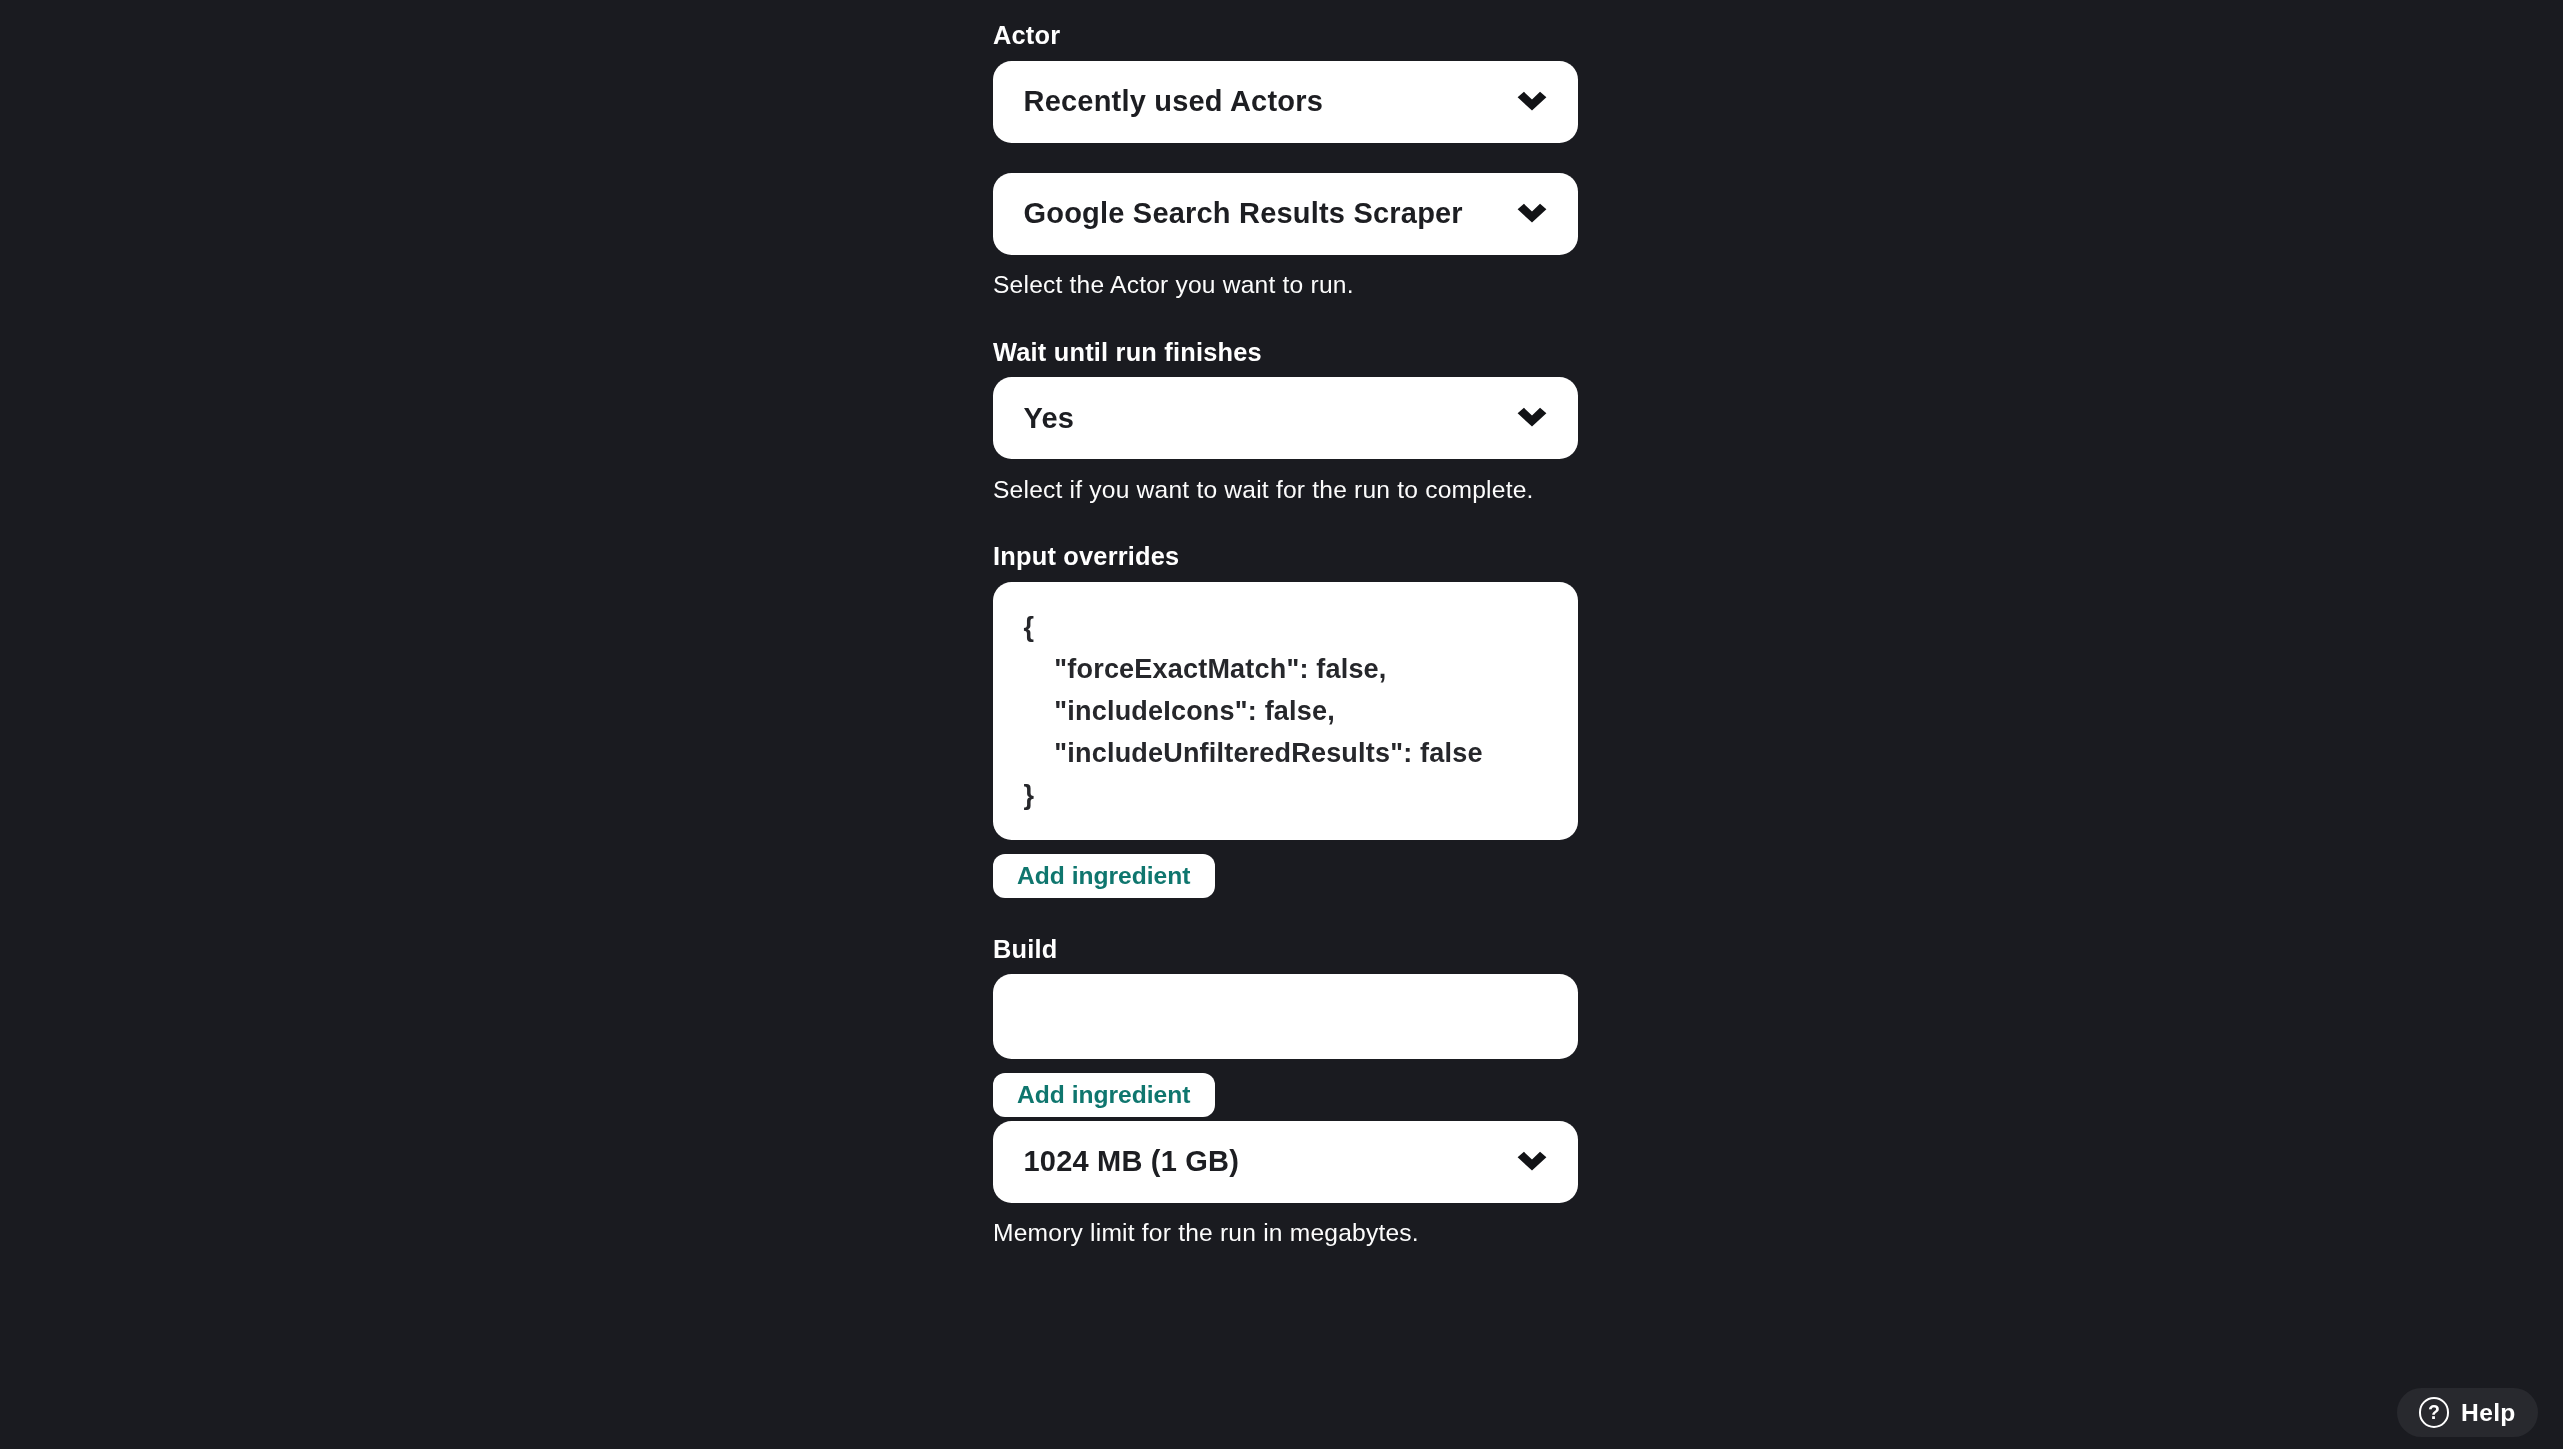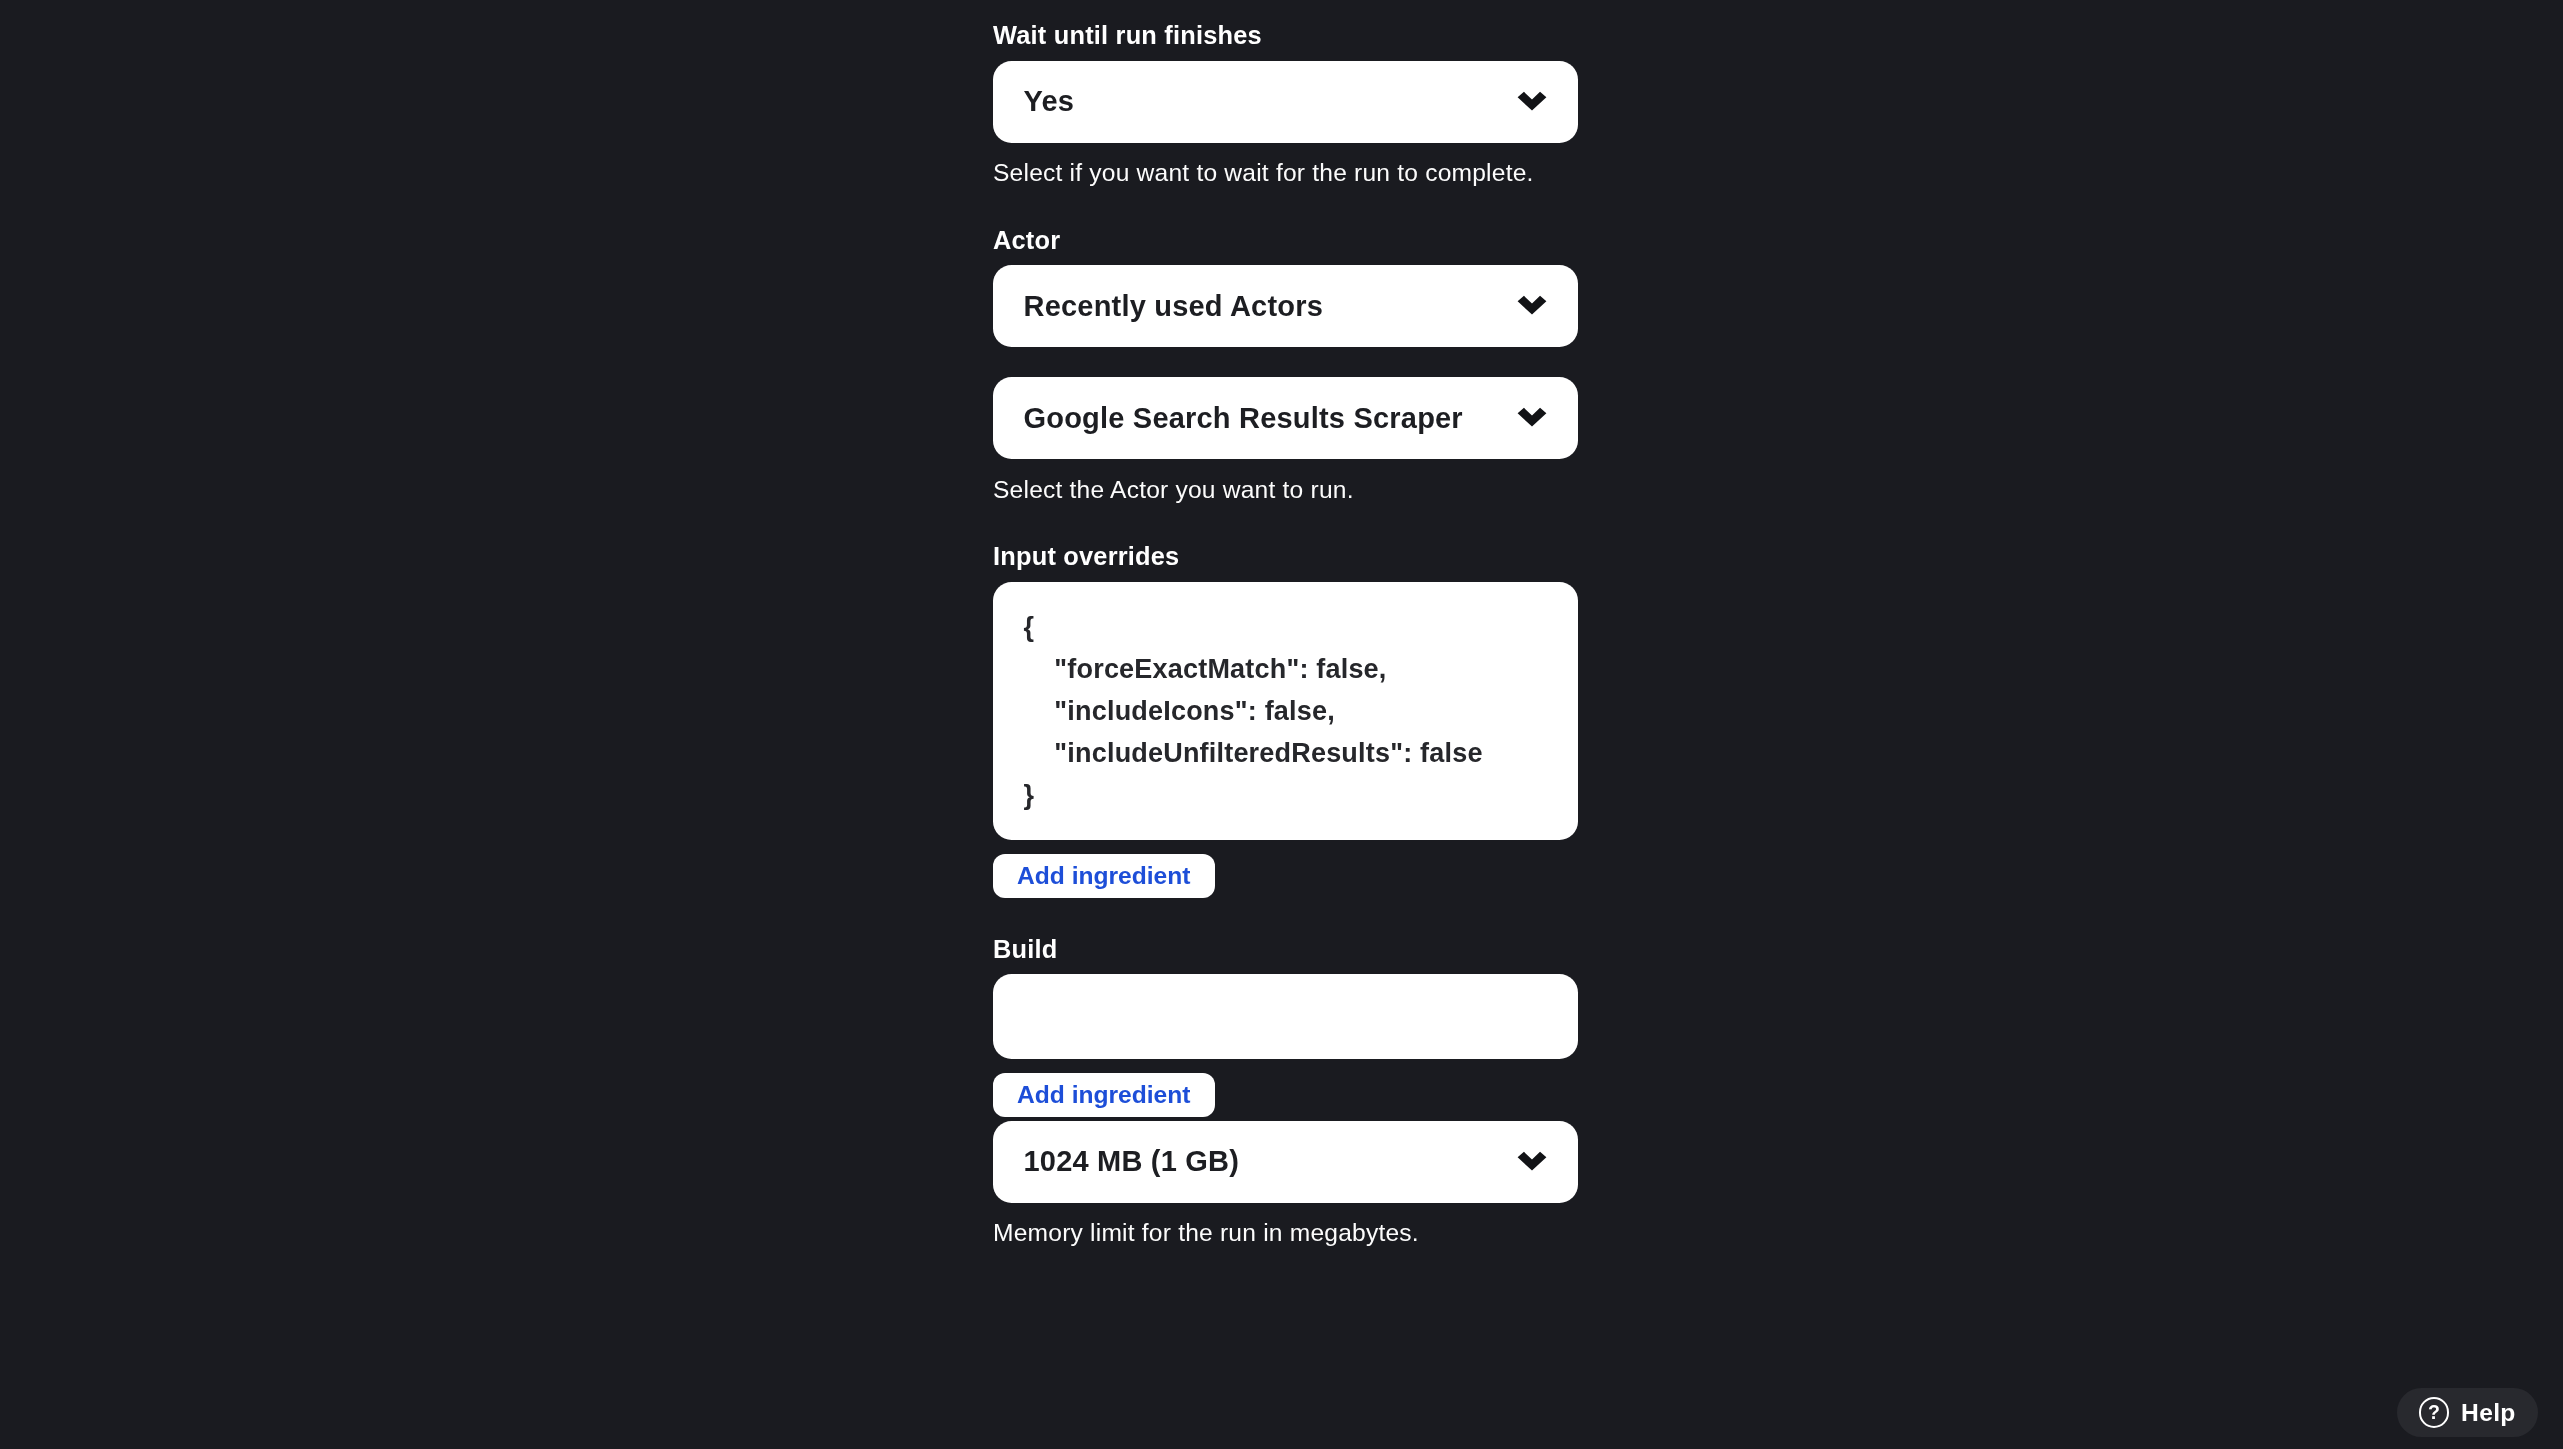--- a/index.html
+++ b/index.html
@@ -73,21 +73,21 @@
   .help-row .help-text { margin-top:0; width:405px; }
   .add-btn {
     height:44px;
     background:#ffffff;
     border:none;
     border-radius:12px;
     padding:0 24px;
     font-family:"Liberation Sans", sans-serif;
     font-size:24.6px;
     font-weight:700;
-    color:#1d4ed8;
+    color:#0f766e;
     display:flex;
     align-items:center;
     cursor:pointer;
     flex:0 0 auto;
   }
   .field-build { margin-bottom:4px; }
   .field-memory { margin-bottom:0; }
   .help-pill {
     position:absolute;
     right:25.4px; bottom:12px;
@@ -119,51 +119,51 @@
     text-align:center;
   }
 </style>
 </head>
 <body>
 
 <div class="canvas">
   <div class="form-col">
 
     <div class="field">
+      <div class="field-label">Actor</div>
+      <div class="select-box">
+        <span class="select-value">Recently used Actors</span>
+        <span class="chevron">
+          <svg width="34" height="22" viewBox="0 0 40 26">
+              <path d="M3 7.5 L20 23 L37 7.5 L29.5 1 L20 10 L10.5 1 Z" fill="#121316"></path>
+            </svg>
+        </span>
+      </div>
+      <div class="select-box">
+        <span class="select-value">Google Search Results Scraper</span>
+        <span class="chevron">
+          <svg width="34" height="22" viewBox="0 0 40 26">
+              <path d="M3 7.5 L20 23 L37 7.5 L29.5 1 L20 10 L10.5 1 Z" fill="#121316"></path>
+            </svg>
+        </span>
+      </div>
+      <div class="help-text">Select the Actor you want to run.</div>
+    </div>
+
+    <div class="field">
       <div class="field-label">Wait until run finishes</div>
       <div class="select-box">
         <span class="select-value">Yes</span>
         <span class="chevron">
           <svg width="34" height="22" viewBox="0 0 40 26">
               <path d="M3 7.5 L20 23 L37 7.5 L29.5 1 L20 10 L10.5 1 Z" fill="#121316"></path>
             </svg>
         </span>
       </div>
       <div class="help-text">Select if you want to wait for the run to complete.</div>
-    </div>
-
-    <div class="field">
-      <div class="field-label">Actor</div>
-      <div class="select-box">
-        <span class="select-value">Recently used Actors</span>
-        <span class="chevron">
-          <svg width="34" height="22" viewBox="0 0 40 26">
-              <path d="M3 7.5 L20 23 L37 7.5 L29.5 1 L20 10 L10.5 1 Z" fill="#121316"></path>
-            </svg>
-        </span>
-      </div>
-      <div class="select-box">
-        <span class="select-value">Google Search Results Scraper</span>
-        <span class="chevron">
-          <svg width="34" height="22" viewBox="0 0 40 26">
-              <path d="M3 7.5 L20 23 L37 7.5 L29.5 1 L20 10 L10.5 1 Z" fill="#121316"></path>
-            </svg>
-        </span>
-      </div>
-      <div class="help-text">Select the Actor you want to run.</div>
     </div>
 
     <div class="field">
       <div class="field-label">Input overrides</div>
       <div class="textarea-box json">{
     "forceExactMatch": false,
     "includeIcons": false,
     "includeUnfilteredResults": false
 }</div>
       <div class="help-row">

